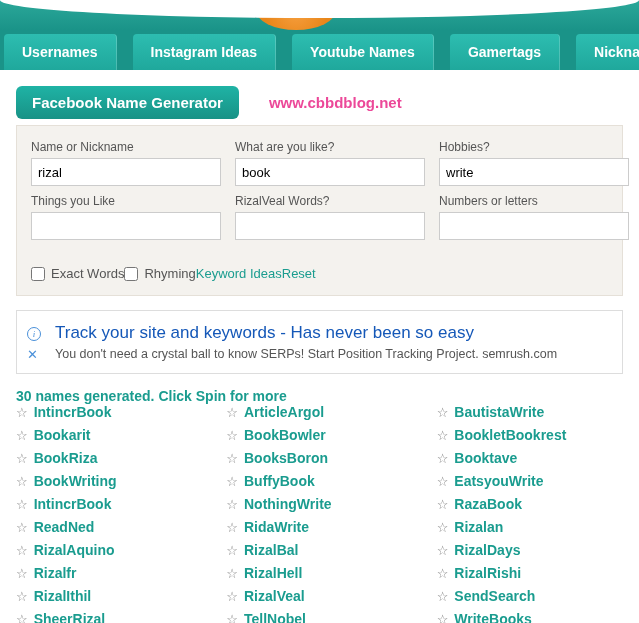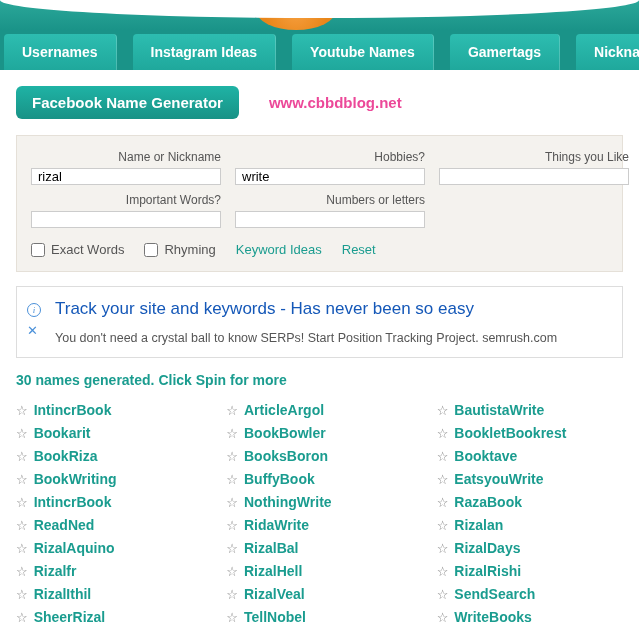--- a/index.html
+++ b/index.html
@@ -45,50 +45,50 @@
       font-weight: bold;
       font-size: 14px;
       border-radius: 4px 4px 0 0;
       cursor: pointer;
       border-right: 1px solid rgba(255,255,255,0.2);
       white-space: nowrap;
     }
     
     .content { background: #fff; padding: 16px; }
     
-    .title-row { display: flex; align-items: center; gap: 30px; margin-bottom: 16px; }
+    .title-row { display: flex; align-items: center; gap: 30px; margin-bottom: 6px; }
     .title-badge {
       background: linear-gradient(180deg, #1fb3a5 0%, #189286 100%);
       color: #fff;
       font-weight: bold;
       font-size: 15px;
       padding: 8px 16px;
       border-radius: 6px;
     }
     .url-text { font-weight: bold; font-size: 15px; color: #ec4899; }
     
     .form-panel {
       background: #f4f2ee;
       border: 1px solid #e5e0d8;
       padding: 14px;
       margin-bottom: 14px;
     }
     .fields-row { display: flex; gap: 14px; align-items: flex-end; }
     .fields-grid { display: grid; grid-template-columns: repeat(3, 1fr); gap: 8px 14px; flex: 1; }
-    .field { display: flex; flex-direction: column; gap: 4px; align-items: flex-end; }
+    .field { display: flex; flex-direction: column; gap: 4px; }
     .field label { font-size: 12px; color: #555; }
     .field input {
       border: 1px solid #ccc;
       padding: 5px 6px;
       font-size: 13px;
       background: #fff;
-      height: 17px;
-    }
-    
-    .options-row { display: flex; align-items: flex-start; gap: 20px; margin-top: 14px; font-size: 13px; }
+      height: 28px;
+    }
+    
+    .options-row { display: flex; align-items: flex-start; margin-top: 26px; font-size: 13px; }
     .checkbox-wrap { display: flex; align-items: center; gap: 6px; color: #555; }
     .checkbox-wrap input { width: 14px; height: 14px; }
     .link-text { color: #1a9c8f; cursor: pointer; }
     
     .ad-box {
       border: 1px solid #ddd;
       padding: 12px 14px 12px 38px;
       margin-bottom: 14px;
       position: relative;
     }
@@ -109,24 +109,24 @@
       font-family: serif;
     }
     .ad-close-icon {
       position: absolute;
       left: 10px;
       top: 36px;
       color: #4a90d9;
       font-size: 13px;
       cursor: pointer;
     }
-    .ad-title { color: #1558b8; font-size: 17px; margin-bottom: 12px; cursor: pointer; }
+    .ad-title { color: #1558b8; font-size: 17px; margin-bottom: 4px; cursor: pointer; }
     .ad-desc { color: #555; font-size: 12.5px; }
     
-    .status-line { color: #1a9c8f; font-weight: bold; font-size: 14px; margin-bottom: 14px; }
+    .status-line { color: #1a9c8f; font-weight: bold; font-size: 14px; }
     
     .results { display: grid; grid-template-columns: repeat(3, 1fr); gap: 7px 24px; }
     .result-item { display: flex; align-items: center; gap: 6px; }
     .star { color: #888; font-size: 13px; }
     .result-name { color: #1a9c8f; font-weight: bold; font-size: 14px; cursor: pointer; }
   </style>
 </head>
 <body>
 
 <div class="top-decoration"></div>
@@ -147,29 +147,33 @@
   </div>
 
   <div class="form-panel">
     <div class="fields-row">
       <div class="fields-grid">
         <div class="field">
           <label>Name or Nickname</label>
           <input type="text" value="rizal" style="">
         </div>
         <div class="field">
+          <label>What are you like?</label>
+          <input type="text" value="book" style="">
+        </div>
+        <div class="field">
           <label>Hobbies?</label>
           <input type="text" value="write" style="">
         </div>
         <div class="field">
           <label>Things you Like</label>
           <input type="text" value="" style="">
         </div>
         <div class="field">
-          <label>Important Words?</label>
+          <label>RizalVeal Words?</label>
           <input type="text" value="" style="">
         </div>
         <div class="field">
           <label>Numbers or letters</label>
           <input type="text" value="" style="">
         </div>
       </div>
 
     </div>
 

